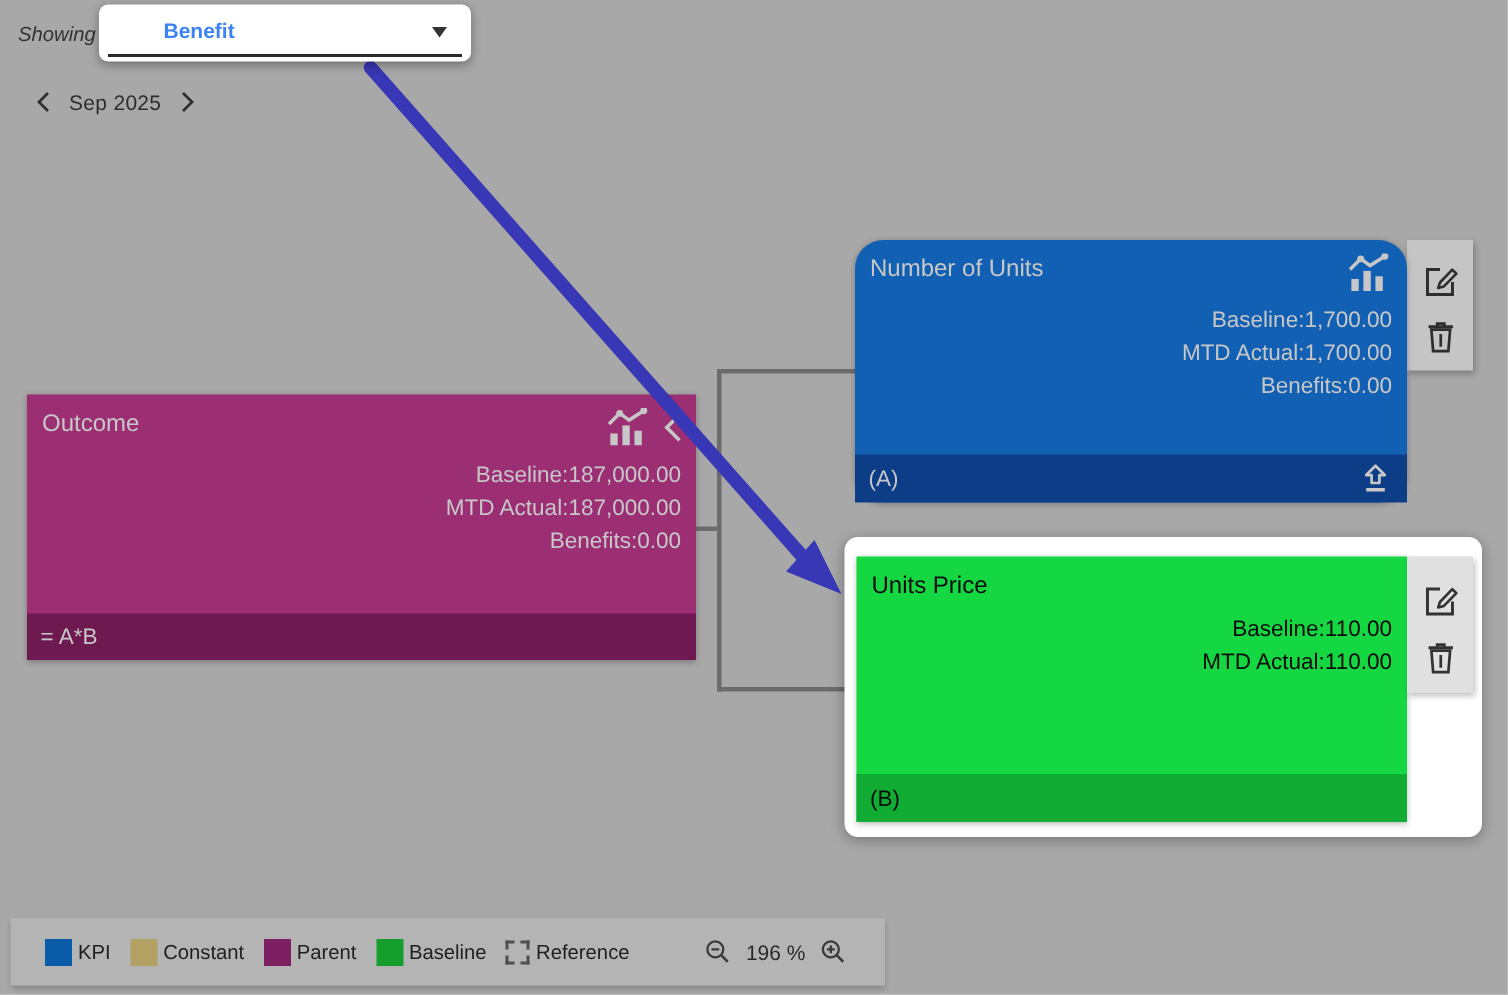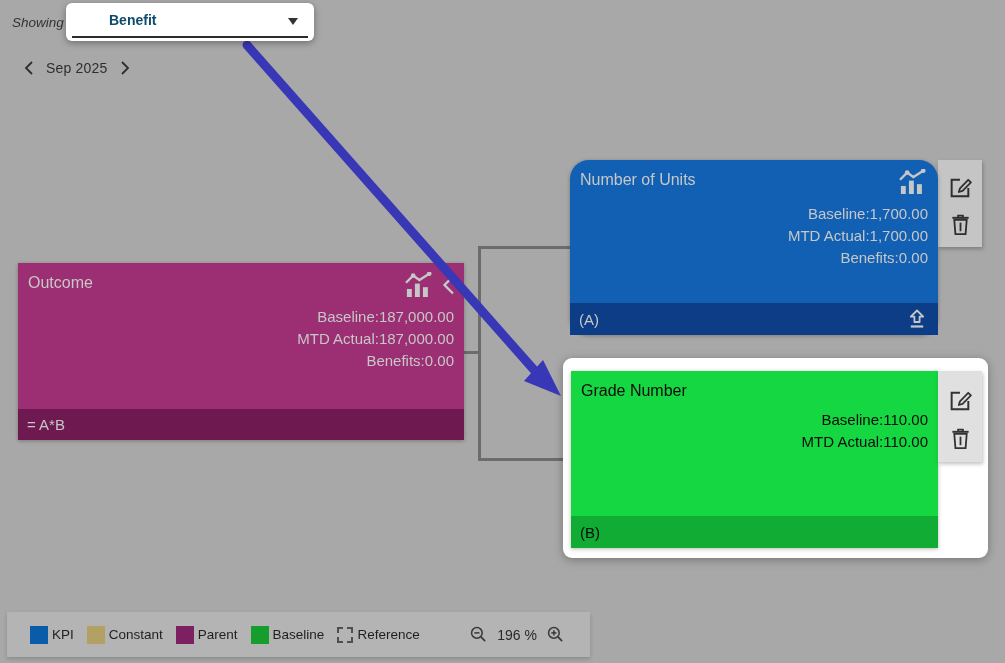--- a/index.html
+++ b/index.html
@@ -6,21 +6,21 @@
   html,body { width:1005px; height:663px; }
   body { font-family:"Liberation Sans", sans-serif; }
   #stage { position:relative; width:1005px; height:663px; background:#a8a8a8; overflow:hidden; }
 
   
   .showing { position:absolute; left:12px; top:15px; font-style:italic; font-size:13.5px; color:#333; }
   .dropdown { position:absolute; left:66px; top:3px; width:248px; height:38px; background:#fff;
               border-radius:6px; box-shadow:0 2px 7px rgba(0,0,0,.35); z-index:40; cursor:pointer; }
   .dropdown .dd-inner { position:absolute; left:6px; right:6px; top:0; bottom:3px;
               border-bottom:2px solid #2b2b2b; display:flex; align-items:center; }
-  .dropdown .dd-value { margin-left:25px; font-size:14px; font-weight:bold; color:#0c4a6e;padding-left:12px; }
+  .dropdown .dd-value { margin-left:25px; font-size:14px; font-weight:bold; color:#3b82f6;padding-left:12px; }
   .dropdown .dd-caret { position:absolute; right:16px; top:15px; width:0; height:0;
               border-left:5.5px solid transparent; border-right:5.5px solid transparent; border-top:7px solid #333; }
 
   .month-nav { position:absolute; left:24px; top:60px; display:flex; align-items:center; gap:13px;
                color:#2e2e2e; font-size:14px; }
   .month-nav svg { display:block; cursor:pointer; }
   .month-label { letter-spacing:.2px; }
 
   
   .conn { position:absolute; background:#6c6c6c; z-index:1; }
@@ -198,21 +198,21 @@
         <path d="M9.5 5 V2.8 h5 V5" fill="none" stroke="#2e2e2e" stroke-width="1.9"></path>
         <line x1="12" y1="10" x2="12" y2="19" stroke="#2e2e2e" stroke-width="1.9"></line>
       </svg>
     </div>
   </div>
 
   <div class="highlight-box"></div>
 
   <div class="card grade" style="background-color: rgb(21, 215, 65);">
     <div class="card-header">
-      <span class="card-title">Grade Number</span>
+      <span class="card-title">Units Price</span>
     </div>
     <div class="card-rows">
       <div class="crow">
           <span>Baseline:</span>
           <span>110.00</span>
         </div>
       <div class="crow">
           <span>MTD Actual:</span>
           <span>110.00</span>
         </div>

